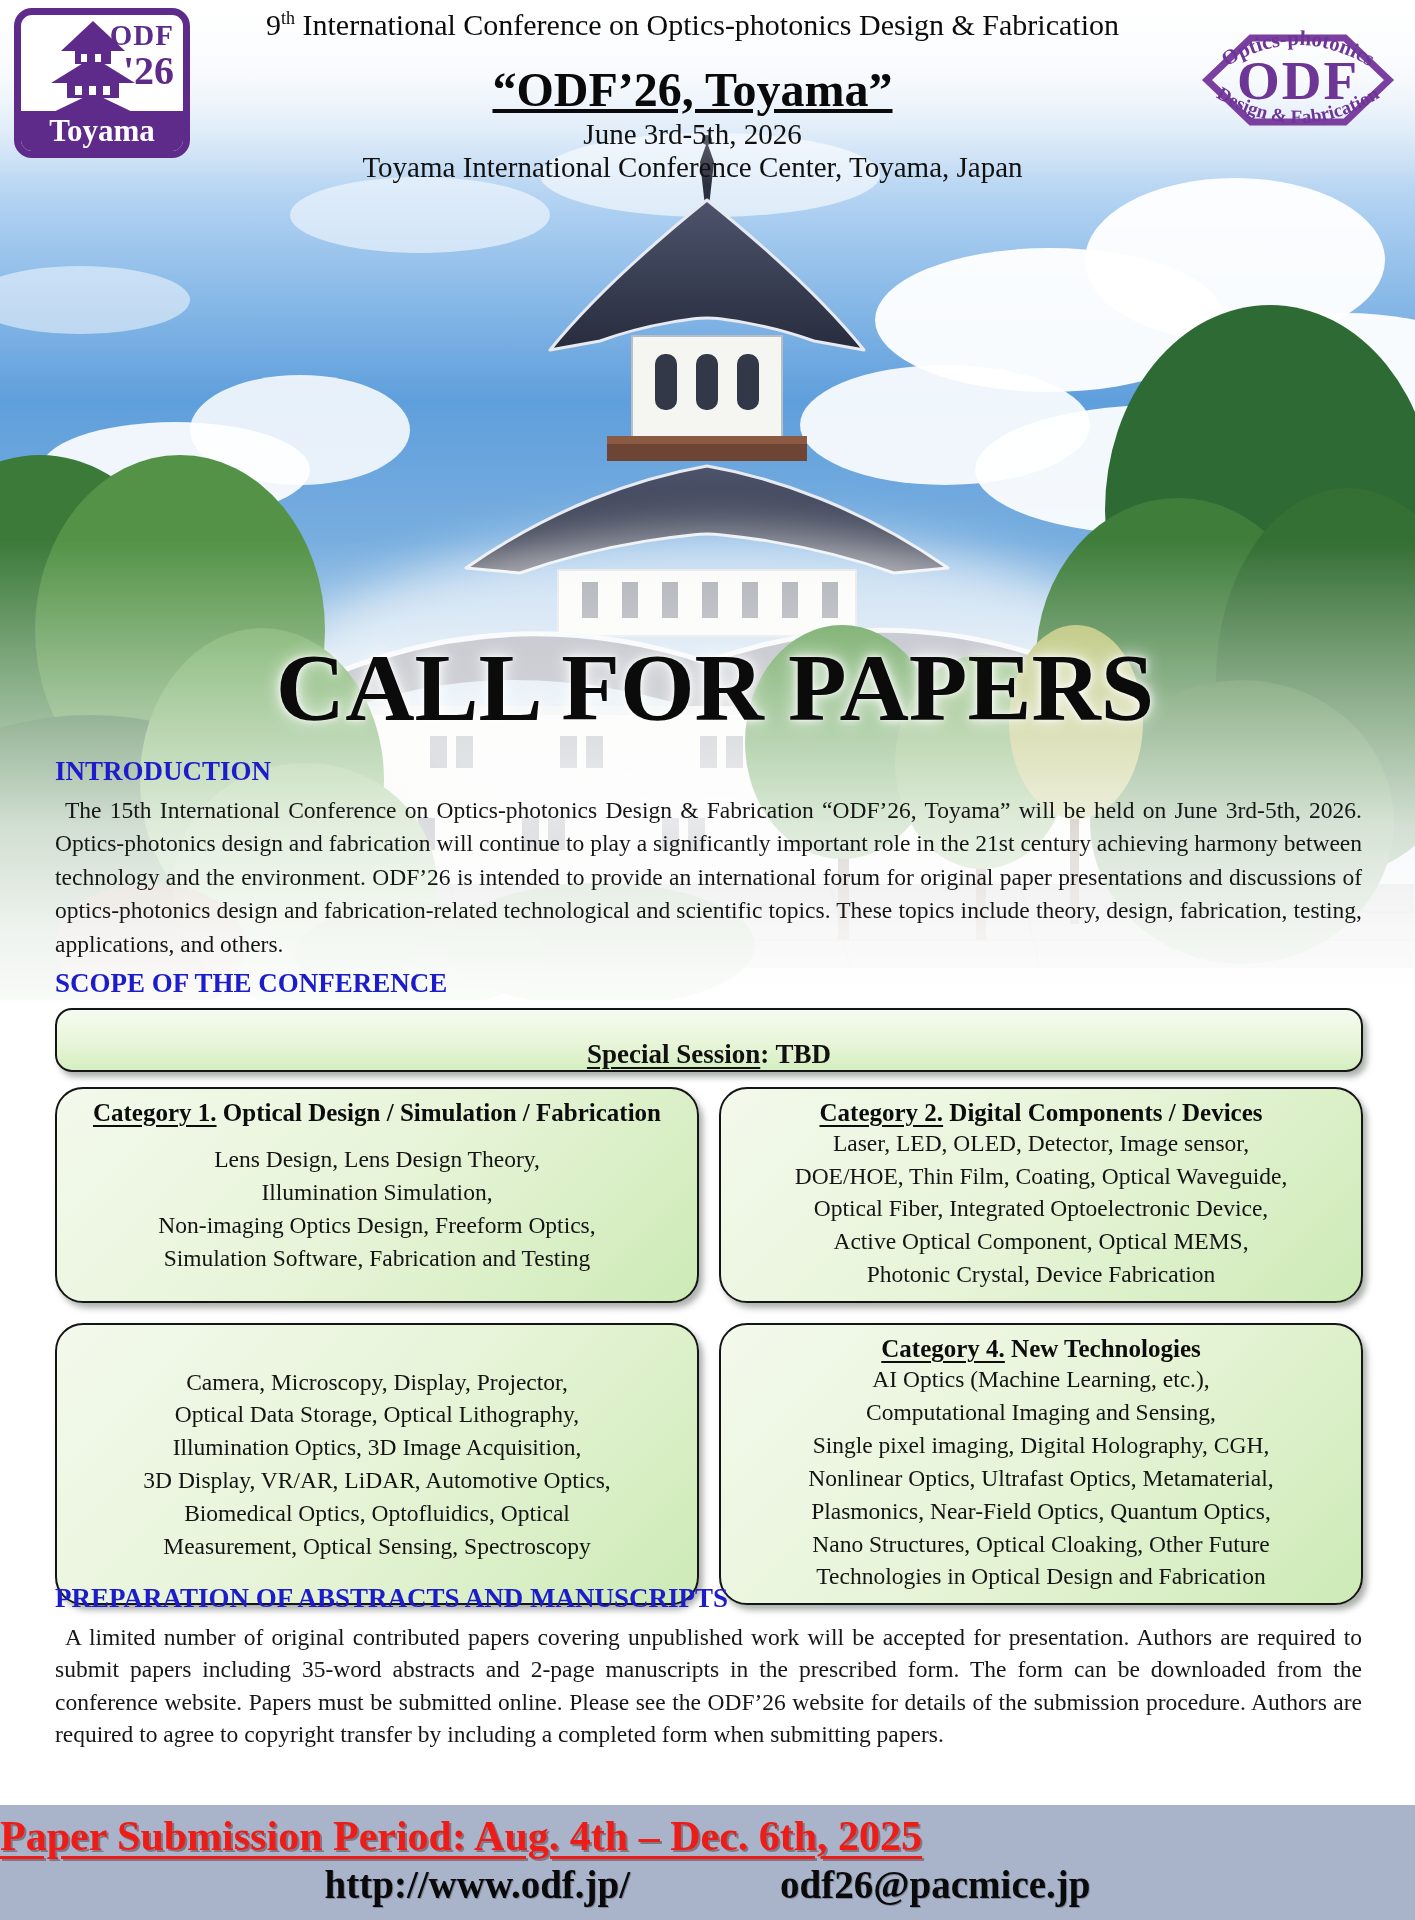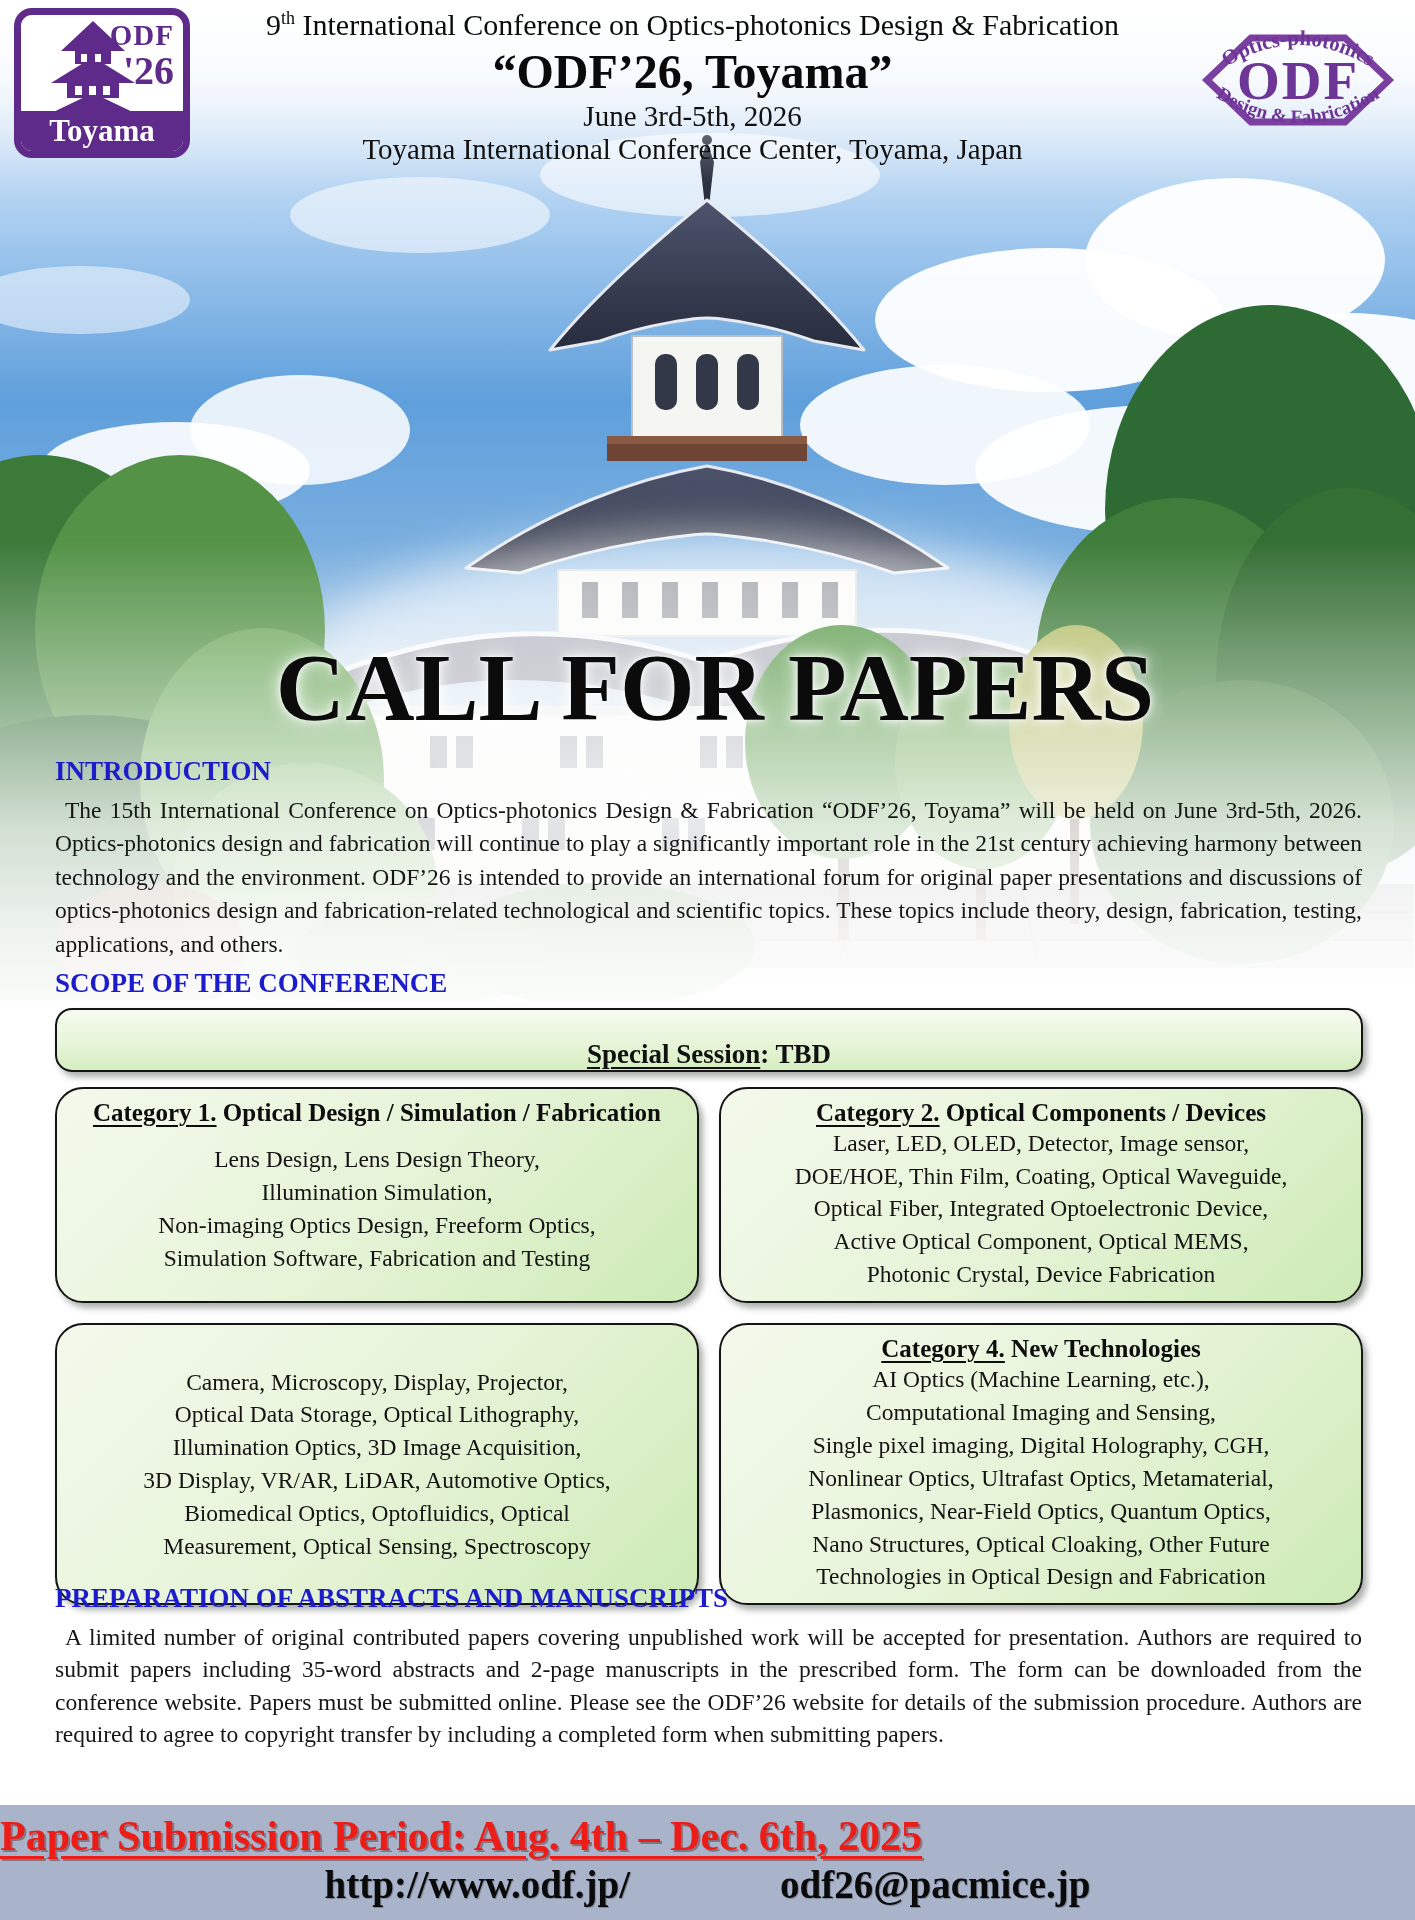--- a/index.html
+++ b/index.html
@@ -25,21 +25,21 @@
   }
   .badge-odf .l1 { font-size:29px; letter-spacing:1px; }
   .badge-odf .l2 { font-size:40px; }
   .badge-city {
     position:absolute; left:0; right:0; bottom:0; height:40px; background:#5f2b8a;
     color:#fff; font-size:31px; font-weight:bold; text-align:center; line-height:40px;
   }
   .head-center { position:absolute; left:205px; right:235px; top:8px; text-align:center; }
   .head-line1 { font-size:30px; color:#0c0c0c; }
   .head-line1 sup { font-size:18px; }
-  .head-title { font-size:48px; font-weight:bold; margin-top:2px; color:#0a0a0a; }
+  .head-title { font-size:48px; font-weight:bold; margin-top:20px; color:#0a0a0a;text-decoration:underline; }
   .head-dates { font-size:29px; margin-top:1px; }
   .head-venue { font-size:29px; }
   .odf-logo { position:absolute; right:6px; top:12px; }
 
   
   .cfp {
     position:absolute; top:638px; left:0; right:0; z-index:4; text-align:center;
     font-size:96px; font-weight:bold; letter-spacing:0px; color:#0b0b0b; line-height:1.05;
     text-shadow:0 0 18px rgba(255,255,255,.95), 0 0 7px rgba(255,255,255,.85), 0 0 2px rgba(255,255,255,.7);
     padding-left:15px;
@@ -334,21 +334,21 @@
 
     <div class="cat-grid">
       <div class="cat-box">
         <div class="cat-title"><span class="u">Category 1.</span><span> Optical Design / Simulation / Fabrication</span></div>
         <div class="cat-body">Lens Design, Lens Design Theory,
 Illumination Simulation,
 Non-imaging Optics Design, Freeform Optics,
 Simulation Software, Fabrication and Testing</div>
       </div>
       <div class="cat-box">
-        <div class="cat-title"><span class="u">Category 2.</span><span> Optical Components / Devices</span></div>
+        <div class="cat-title"><span class="u">Category 2.</span><span> Digital Components / Devices</span></div>
         <div class="cat-body">Laser, LED, OLED, Detector, Image sensor,
 DOE/HOE, Thin Film, Coating, Optical Waveguide,
 Optical Fiber, Integrated Optoelectronic Device,
 Active Optical Component, Optical MEMS,
 Photonic Crystal, Device Fabrication</div>
       </div>
       <div class="cat-box tall">
         <div class="cat-body">Camera, Microscopy, Display, Projector,
 Optical Data Storage, Optical Lithography,
 Illumination Optics, 3D Image Acquisition,

